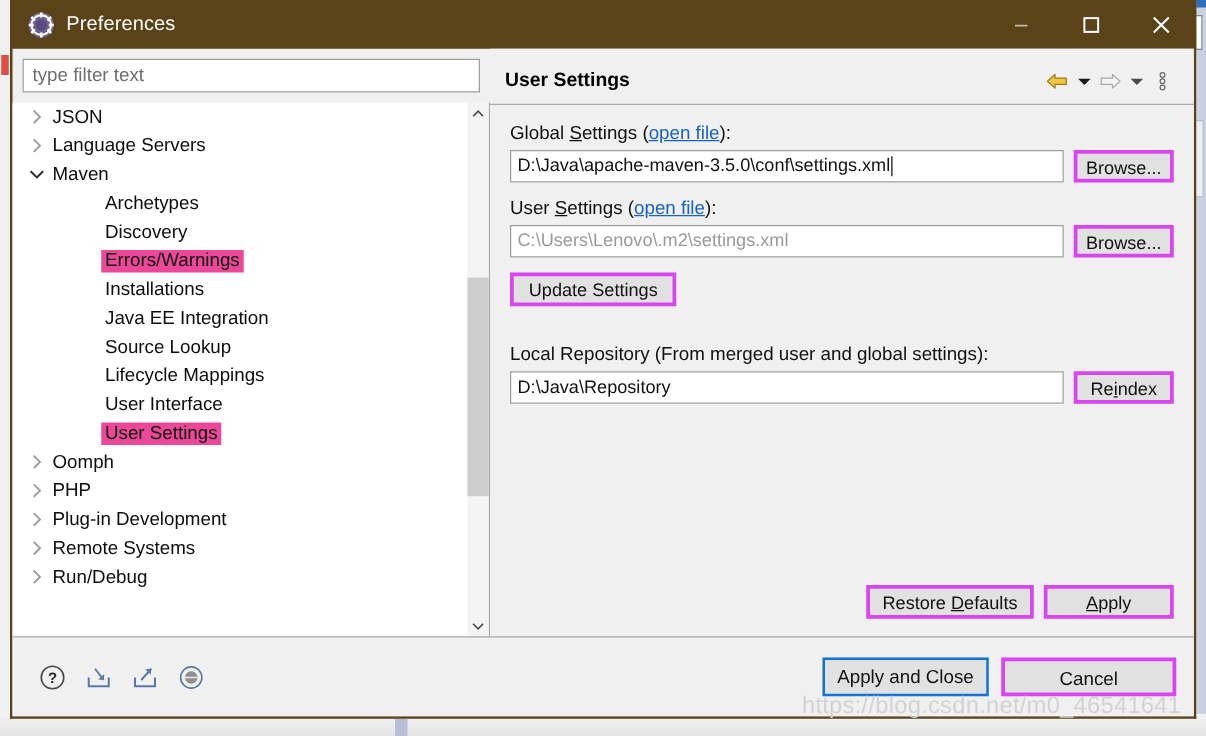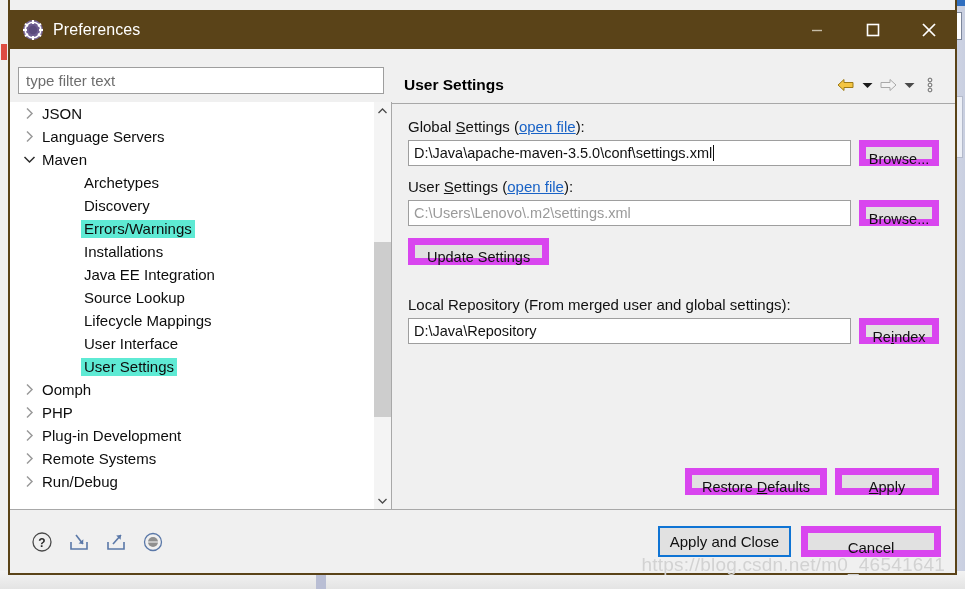--- a/index.html
+++ b/index.html
@@ -91,21 +91,21 @@
   }
 
   
   .titlebar {
     height: 39px;
     background: #5a4318;
     display: flex;
     align-items: center;
     flex: 0 0 auto;
     position: relative;
-    margin: 10px -2px;
+    margin: 0 -2px;
   }
   .title-icon {
     margin-left: 14px;
     width: 22px; height: 22px;
     display: block;
     flex: 0 0 auto;
   }
   .title-text {
     color: #ffffff;
     font-size: 16px;
@@ -201,21 +201,21 @@
     align-items: center;
     justify-content: center;
   }
   .tree-arrow svg { display:block; }
   .tree-label {
     padding: 1px 3px 2px 3px;
     line-height: 1;
   }
   .tree-row.child .tree-label { margin-left: 42px; }
   .tree-row.selected .tree-label {
-    background: #5eead4;
+    background: #ec4899;
     text-align: center;
   }
 
   
   .tree-scroll {
     width: 17px;
     flex: 0 0 17px;
     background: #f4f4f4;
     border-left: 1px solid #ffffff;
     position: relative;
@@ -315,21 +315,21 @@
   .txtfield.muted { color: #9a9a9a; }
   .caret-bar {
     display: inline-block;
     width: 1px;
     height: 16px;
     background: #111;
     margin-left: 1px;
     vertical-align: middle;
   }
   .btn {
-    border: 7px solid #d946ef;
+    border: 3px solid #d946ef;
     background: #e1e1e1;
     font-family: "Liberation Sans", sans-serif;
     font-size: 14.5px;
     color: #111;
     padding: 0 10px;
     height: 26px;
     line-height: 24px;
     box-sizing: border-box;
     white-space: nowrap;
     cursor: default;

